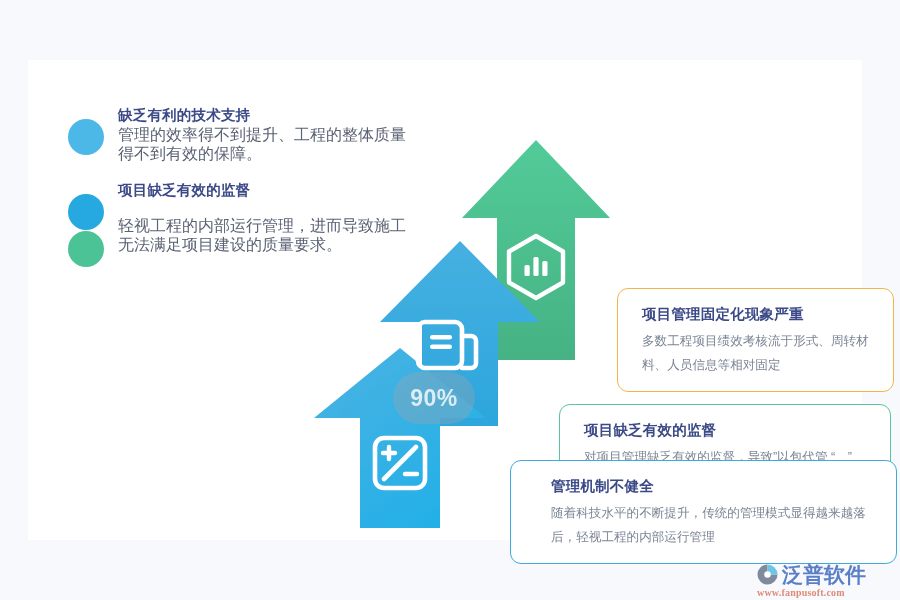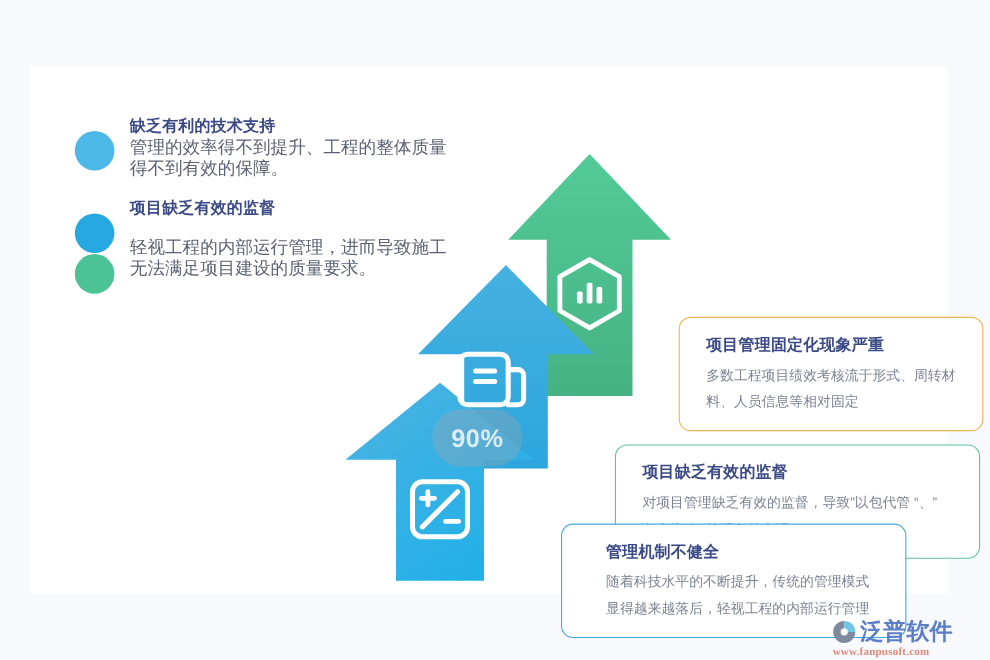--- a/index.html
+++ b/index.html
@@ -108,21 +108,21 @@
     margin-bottom: 4px;
     letter-spacing: .2px;
   }
   .card-desc {
     font-size: 12.6px;
     color: #7b8494;
     line-height: 24px;
   }
   #card-0 { left: 545px; top: 228px; width: 277px; border-color: #f4b54b; }
   #card-1 { left: 487px; top: 344px; width: 332px; border-color: #5cc49a; }
-  #card-2 { left: 438px; top: 416px; width: 314px; border-color: #3fa9e0; padding-left: 40px; }
+  #card-2 { left: 438px; top: 400px; width: 387px; border-color: #3fa9e0; padding-left: 40px; }
 
   
   .logo {
     position: absolute;
     left: 728px;
     top: 500px;
     width: 136px;
     height: 42px;
   }
   .logo-row {

